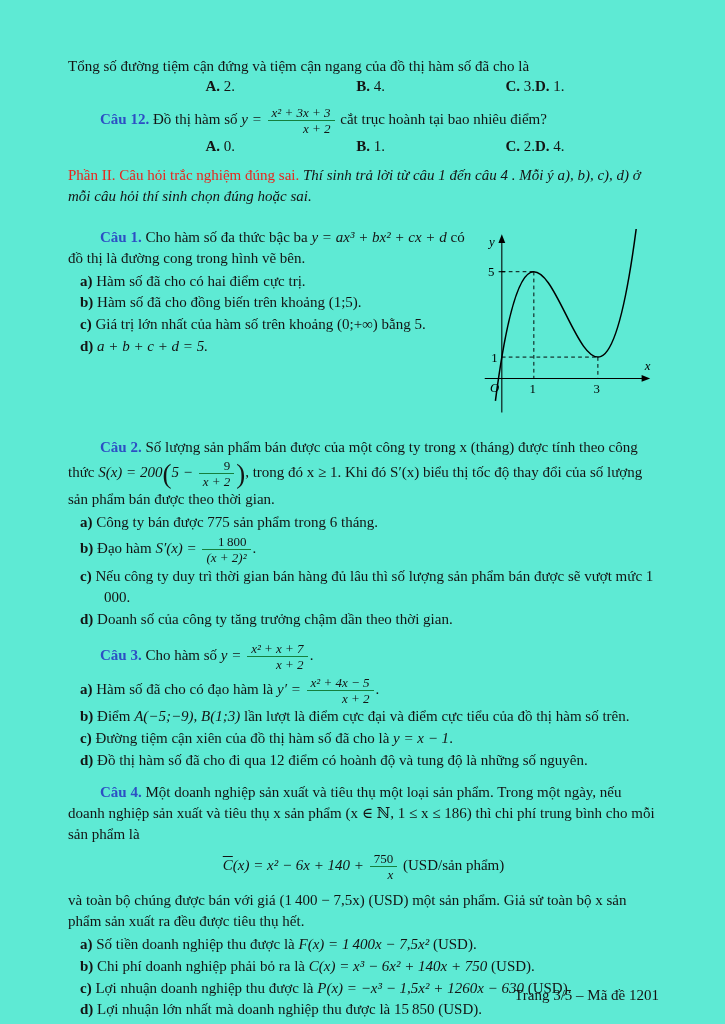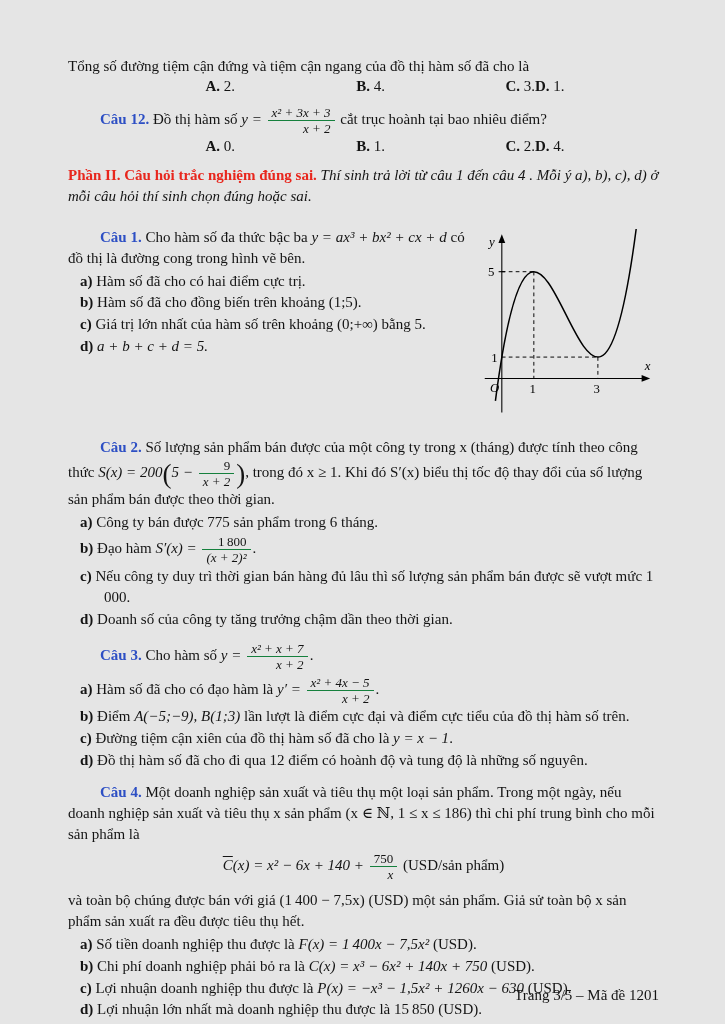--- a/index.html
+++ b/index.html
@@ -2,27 +2,27 @@
 <html><head>
 <meta charset="utf-8">
 <style>
   * { margin:0; padding:0; box-sizing:border-box; }
   html,body { background:#ffffff; }
   body {
     width:725px; height:1024px;
     font-family:"Liberation Serif","DejaVu Serif",serif;
     font-size:15px; color:#141414;
   }
-  .page { position:relative; width:725px; height:1024px; padding:56px 66px 0 68px; overflow:hidden; background:#e5e5e5; }
+  .page { position:relative; width:725px; height:1024px; padding:56px 66px 0 68px; overflow:hidden; background:#5eead4; }
   p { line-height:1.4; }
   .block { margin-bottom:10px; }
   .part2 { margin-bottom:20px; }
   .qnum { font-weight:700;margin-left:32px; }
   .blue { color:#2d4fc4; }
-  .red  { color:#e8261d; font-weight:700; }
+  .red  { color:#e8261d; font-weight:400; }
   em { font-style:italic; }
   .m { font-style:italic; }
   .options { display:flex; margin:1px 0 7px 17px;text-align:right; }
   .opt { width:150px; }
   .opt:last-child { width:auto; }
   .olbl { font-weight:700; }
   .items { margin-left:12px; margin-top:2px; }
   .item { padding-left:24px; text-indent:-24px; line-height:1.45; }
   .ilbl { font-weight:700; }
   .frac { display:inline-block; vertical-align:middle; text-align:right; font-size:13px; line-height:1.18; margin:0 2px; text-indent:0; }

